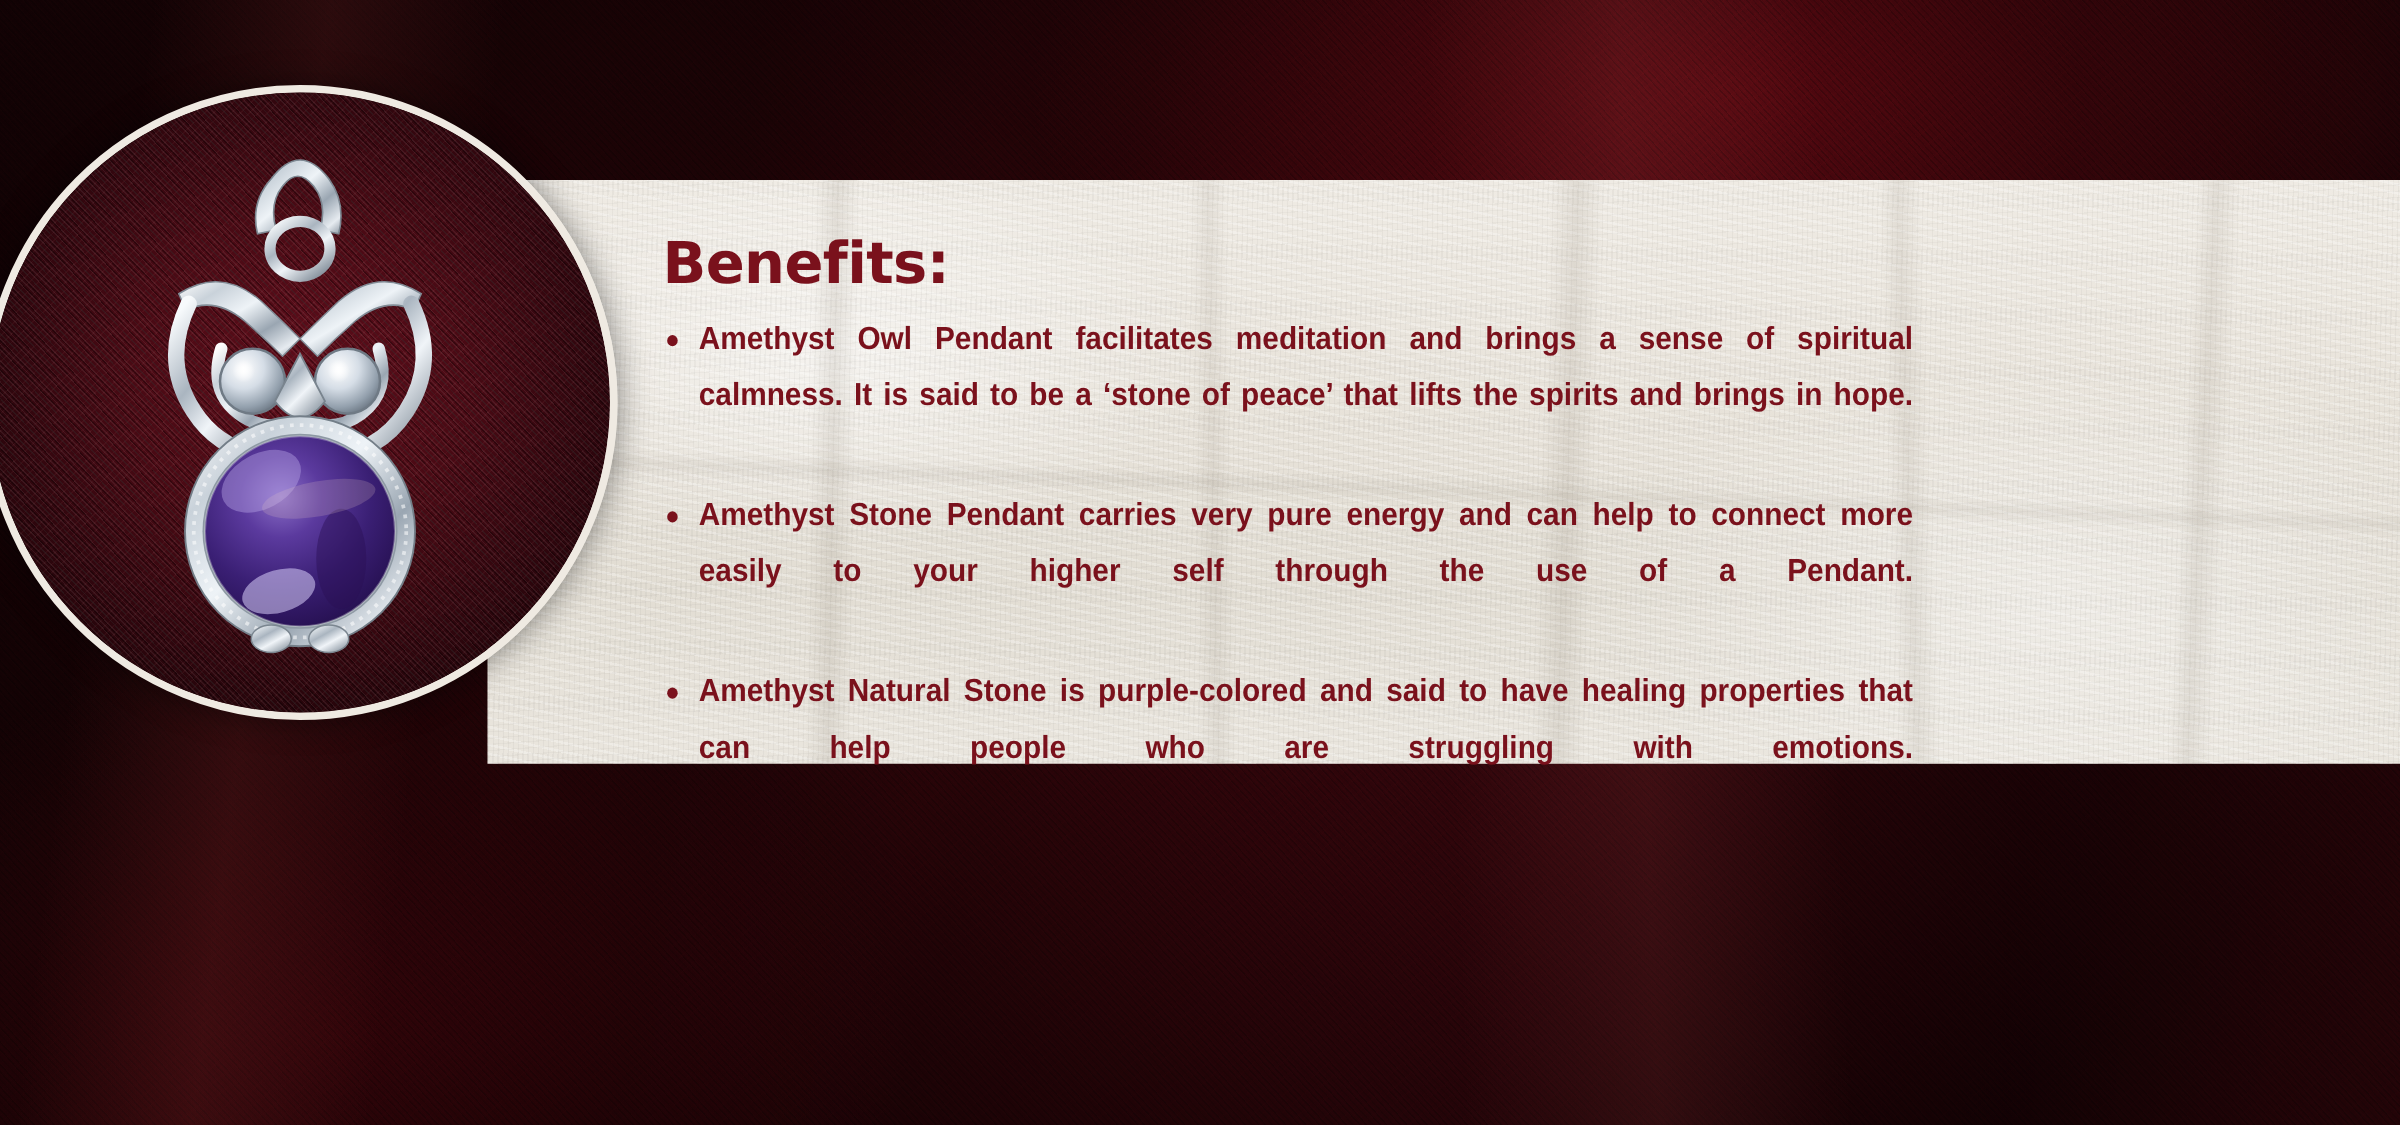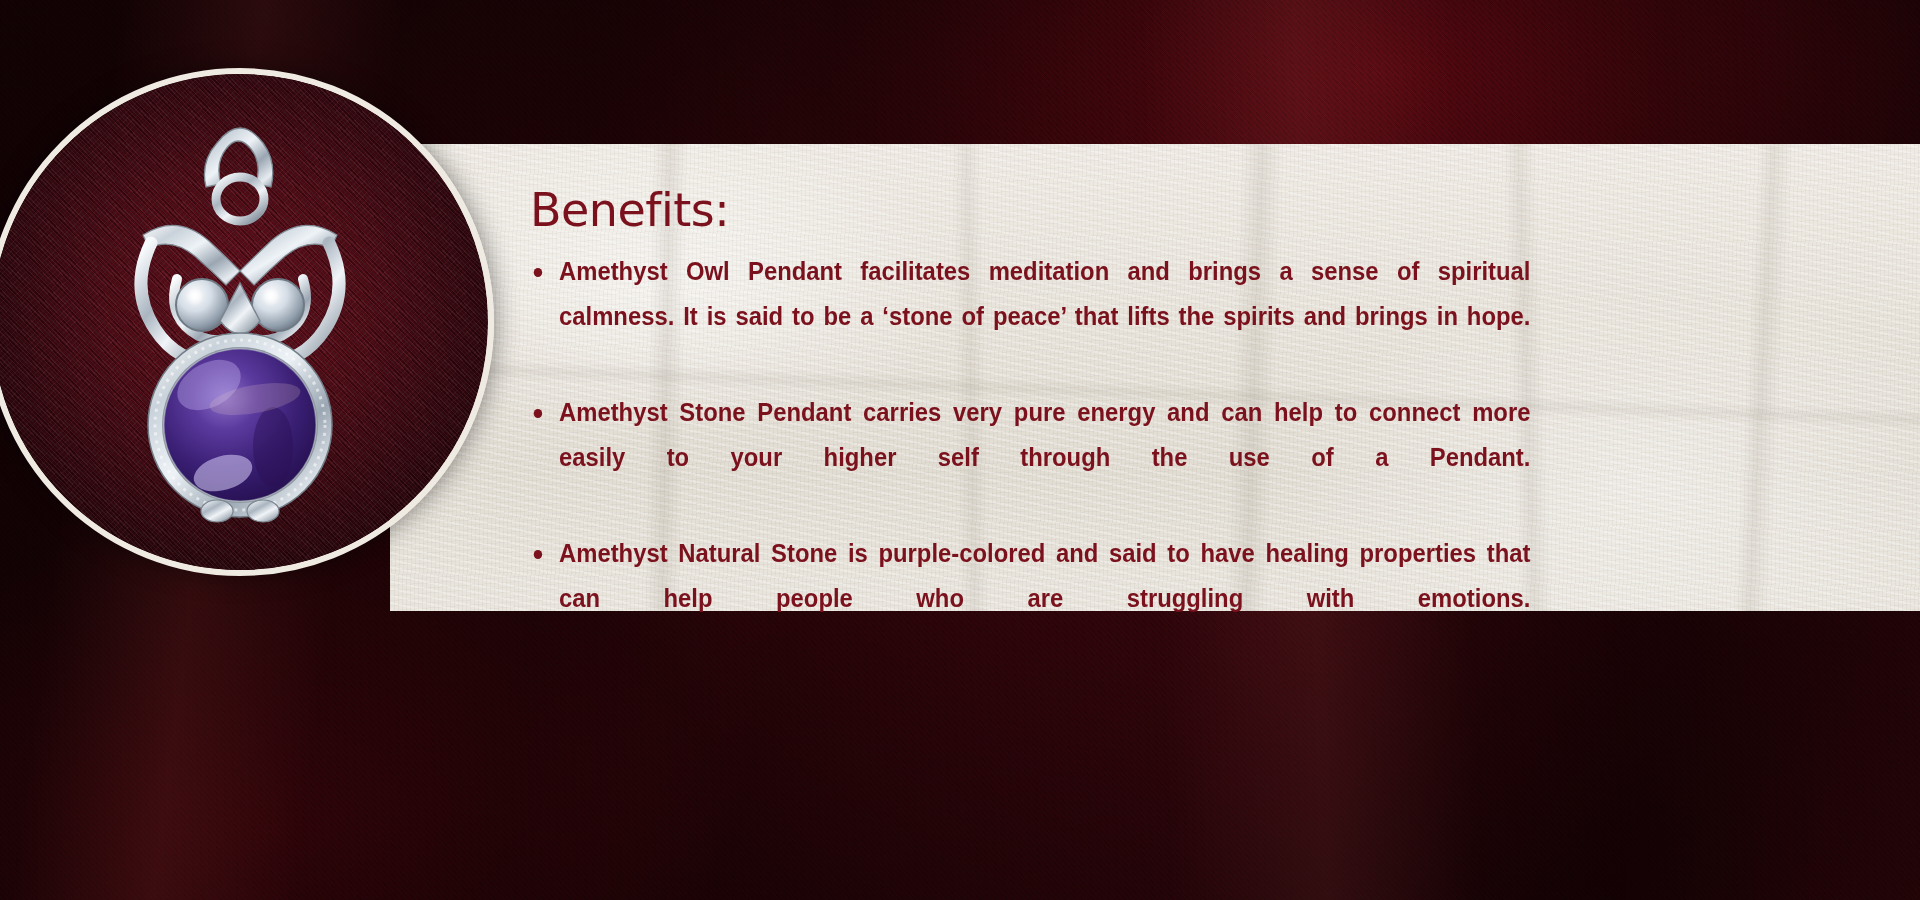--- a/index.html
+++ b/index.html
@@ -82,21 +82,21 @@
   
   .content{
     position:absolute;
     left:530px; top:186px;
     width:1000px;
     z-index:6;
   }
   .headline{
     font-family:"DejaVu Sans", sans-serif;
     font-size:46px;
-    font-weight:400;
+    font-weight:700;
     letter-spacing:-.5px;
     color:#7a111c;
     line-height:1.06;
     margin-bottom:14px;
   }
   .benefit-list{ list-style:none; }
   .benefit-item{
     position:relative;
     padding-left:31px;
     margin-bottom:6px;

